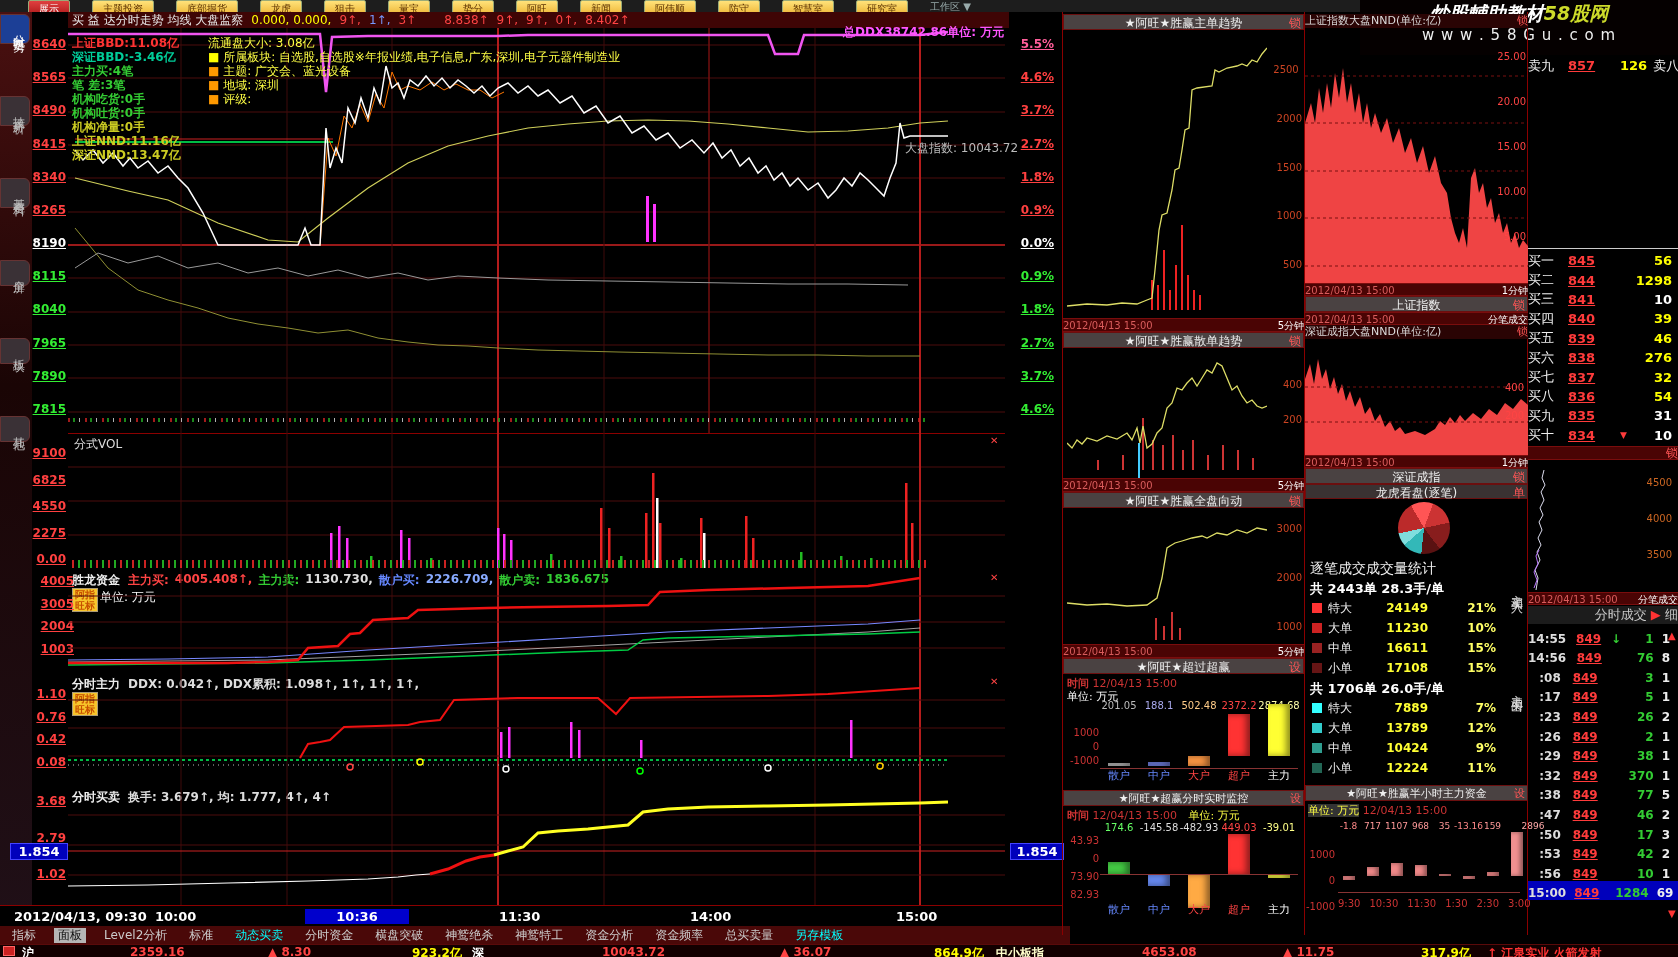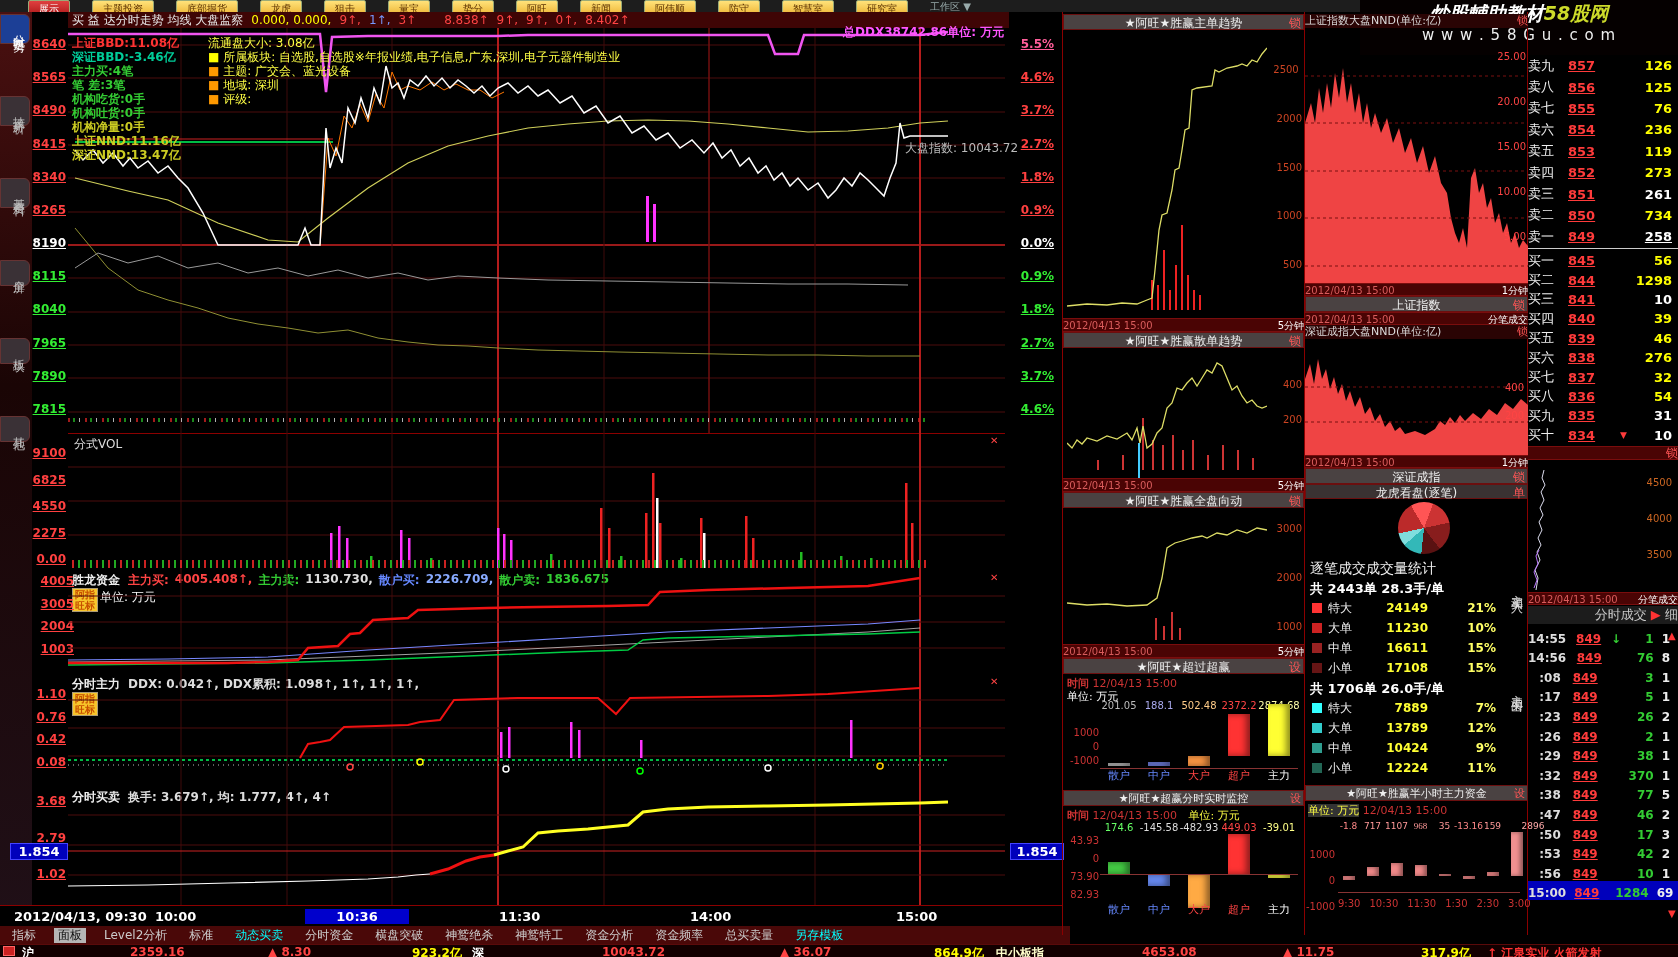--- a/index.html
+++ b/index.html
@@ -781,21 +781,21 @@
         </div>
       </div>
 
       <div class="bcell" style="width:21px;">
         <div class="bval" style="font-size: 9px; color: rgb(255, 153, 153);">1107</div>
         <div class="bwrap" style="height:60px;width:12px;">
           <div style="width: 12px; box-shadow: rgba(0, 0, 0, 0.4) -3px 0px 4px inset; height: 13px; background: rgb(238, 136, 136); margin-top: 31px;"></div>
         </div>
       </div>
 
-      <div class="bcell" style="width:21px;font-family:Liberation Serif, serif;">
+      <div class="bcell" style="width:21px;">
         <div class="bval" style="font-size: 9px; color: rgb(255, 153, 153);">968</div>
         <div class="bwrap" style="height:60px;width:12px;">
           <div style="width: 12px; box-shadow: rgba(0, 0, 0, 0.4) -3px 0px 4px inset; height: 11px; background: rgb(238, 136, 136); margin-top: 33px;"></div>
         </div>
       </div>
 
       <div class="bcell" style="width:21px;">
         <div class="bval" style="font-size: 9px; color: rgb(255, 153, 153);">35</div>
         <div class="bwrap" style="height:60px;width:12px;">
           <div style="width: 12px; box-shadow: rgba(0, 0, 0, 0.4) -3px 0px 4px inset; height: 2px; background: rgb(238, 136, 136); margin-top: 42px;"></div>
@@ -827,21 +827,21 @@
   <div class="abs" style="left:1338px;top:898px;display:flex;gap:9px;font-size:10px;">
 
   <span style="color: rgb(204, 51, 51);">9:30</span>
       <span style="color: rgb(204, 51, 51);">10:30</span>
       <span style="color: rgb(204, 51, 51);">11:30</span>
       <span style="color: rgb(204, 51, 51);">1:30</span>
       <span style="color: rgb(204, 51, 51);">2:30</span>
       <span style="color: rgb(204, 51, 51);">3:00</span>
     </div>
 
-  <div class="abs" style="left:1528px;top:55px;width:150px;display:flex;flex-direction:column;">
+  <div class="abs" style="left:1528px;top:55px;width:150px;display:flex;flex-direction:row;">
 
       <div class="obrow" style="height:21.4px;">
         <span class="obl">卖九</span>
         <span class="obp">857</span>
         <span class="obv" style="color: rgb(255, 255, 0);">126</span>
       </div>
 
       <div class="obrow" style="height:21.4px;">
         <span class="obl">卖八</span>
         <span class="obp">856</span>

